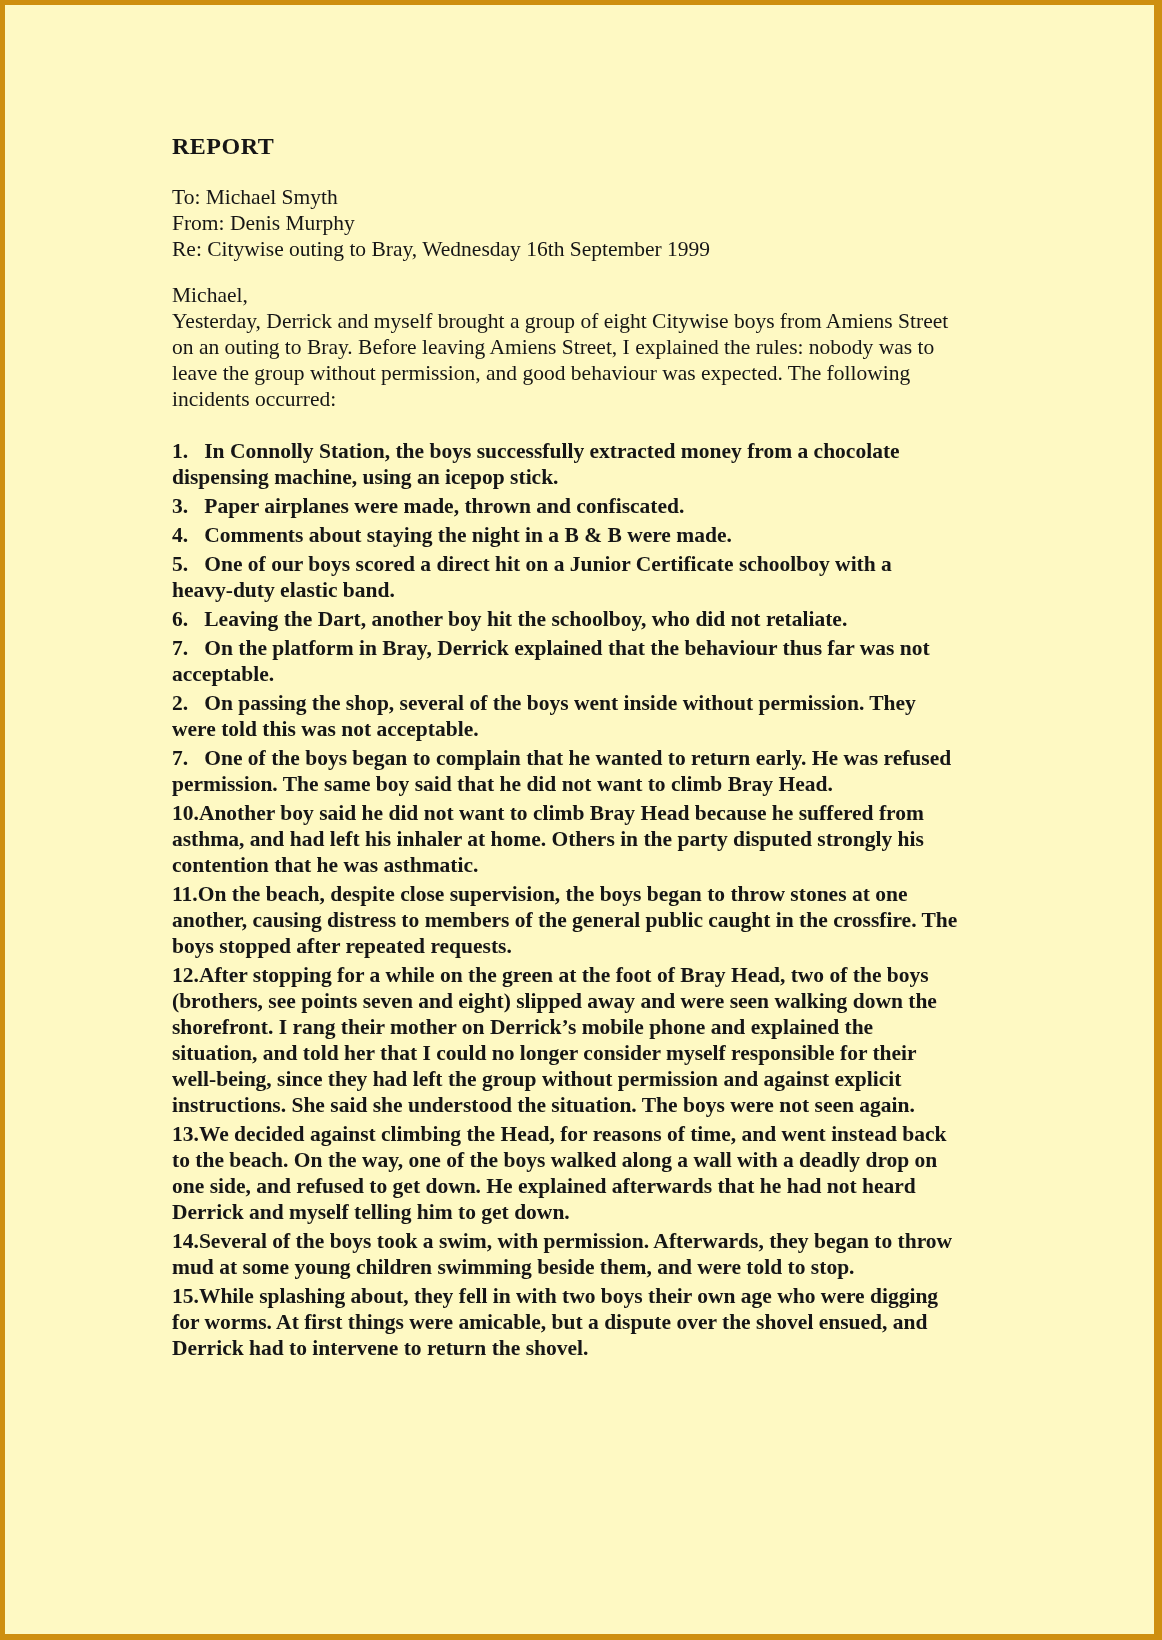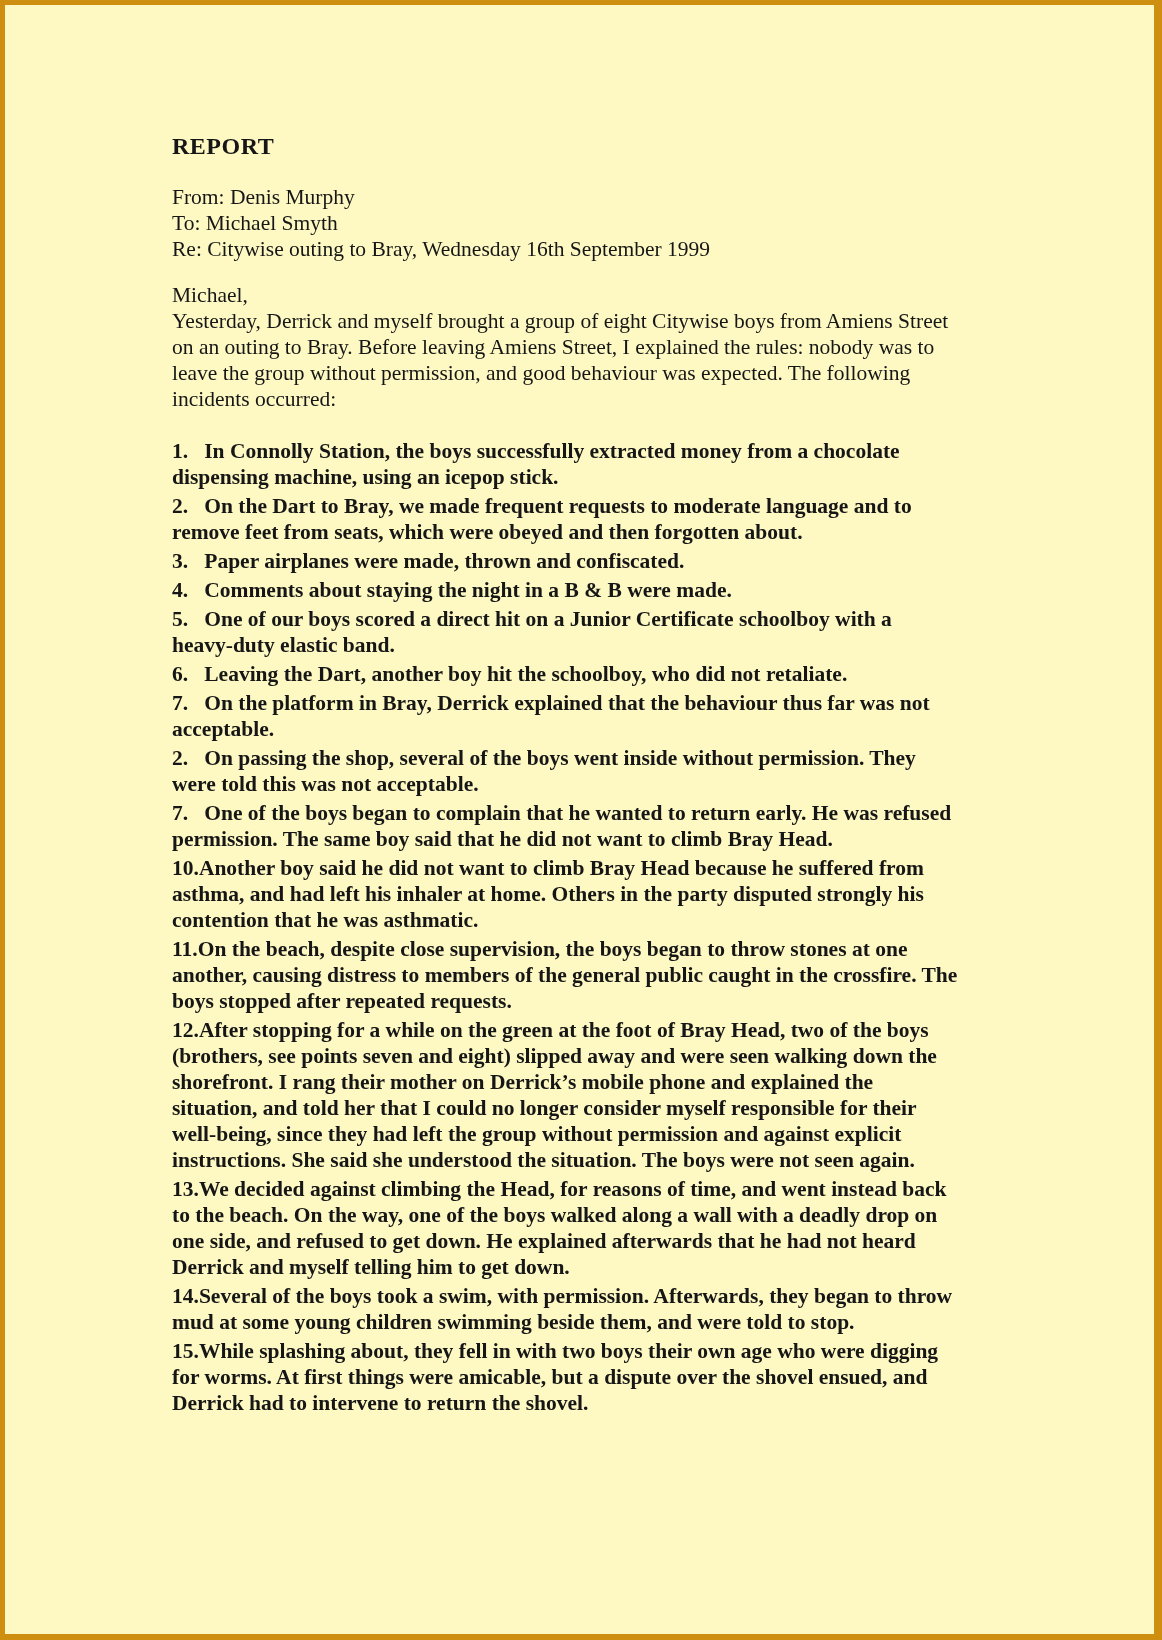--- a/index.html
+++ b/index.html
@@ -55,33 +55,32 @@
 </style>
 </head>
 <body>
 
 <div class="page">
   <div class="content">
 
     <h1 class="report-title">REPORT</h1>
 
     <div class="meta">
+      <p>To: Michael Smyth</p>
       <p>From: Denis Murphy</p>
-      <p>To: Michael Smyth</p>
       <p>Re: Citywise outing to Bray, Wednesday 16th September 1999</p>
     </div>
 
     <div class="intro">
       <p>Michael,</p>
       <p>Yesterday, Derrick and myself brought a group of eight Citywise boys from Amiens Street on an outing to Bray. Before leaving Amiens Street, I explained the rules: nobody was to leave the group without permission, and good behaviour was expected. The following incidents occurred:</p>
     </div>
 
     <div class="incidents">
         <p class="incident">1.   In Connolly Station, the boys successfully extracted money from a chocolate dispensing machine, using an icepop stick.</p>
-        <p class="incident">2.   On the Dart to Bray, we made frequent requests to moderate language and to remove feet from seats, which were obeyed and then forgotten about.</p>
         <p class="incident">3.   Paper airplanes were made, thrown and confiscated.</p>
         <p class="incident">4.   Comments about staying the night in a B &amp; B were made.</p>
         <p class="incident">5.   One of our boys scored a direct hit on a Junior Certificate schoolboy with a heavy-duty elastic band.</p>
         <p class="incident">6.   Leaving the Dart, another boy hit the schoolboy, who did not retaliate.</p>
         <p class="incident">7.   On the platform in Bray, Derrick explained that the behaviour thus far was not acceptable.</p>
         <p class="incident">2.   On passing the shop, several of the boys went inside without permission. They were told this was not acceptable.</p>
         <p class="incident">7.   One of the boys began to complain that he wanted to return early. He was refused permission. The same boy said that he did not want to climb Bray Head.</p>
         <p class="incident">10.Another boy said he did not want to climb Bray Head because he suffered from asthma, and had left his inhaler at home. Others in the party disputed strongly his contention that he was asthmatic.</p>
         <p class="incident">11.On the beach, despite close supervision, the boys began to throw stones at one another, causing distress to members of the general public caught in the crossfire. The boys stopped after repeated requests.</p>
         <p class="incident">12.After stopping for a while on the green at the foot of Bray Head, two of the boys (brothers, see points seven and eight) slipped away and were seen walking down the shorefront. I rang their mother on Derrick’s mobile phone and explained the situation, and told her that I could no longer consider myself responsible for their well-being, since they had left the group without permission and against explicit instructions. She said she understood the situation. The boys were not seen again.</p>

